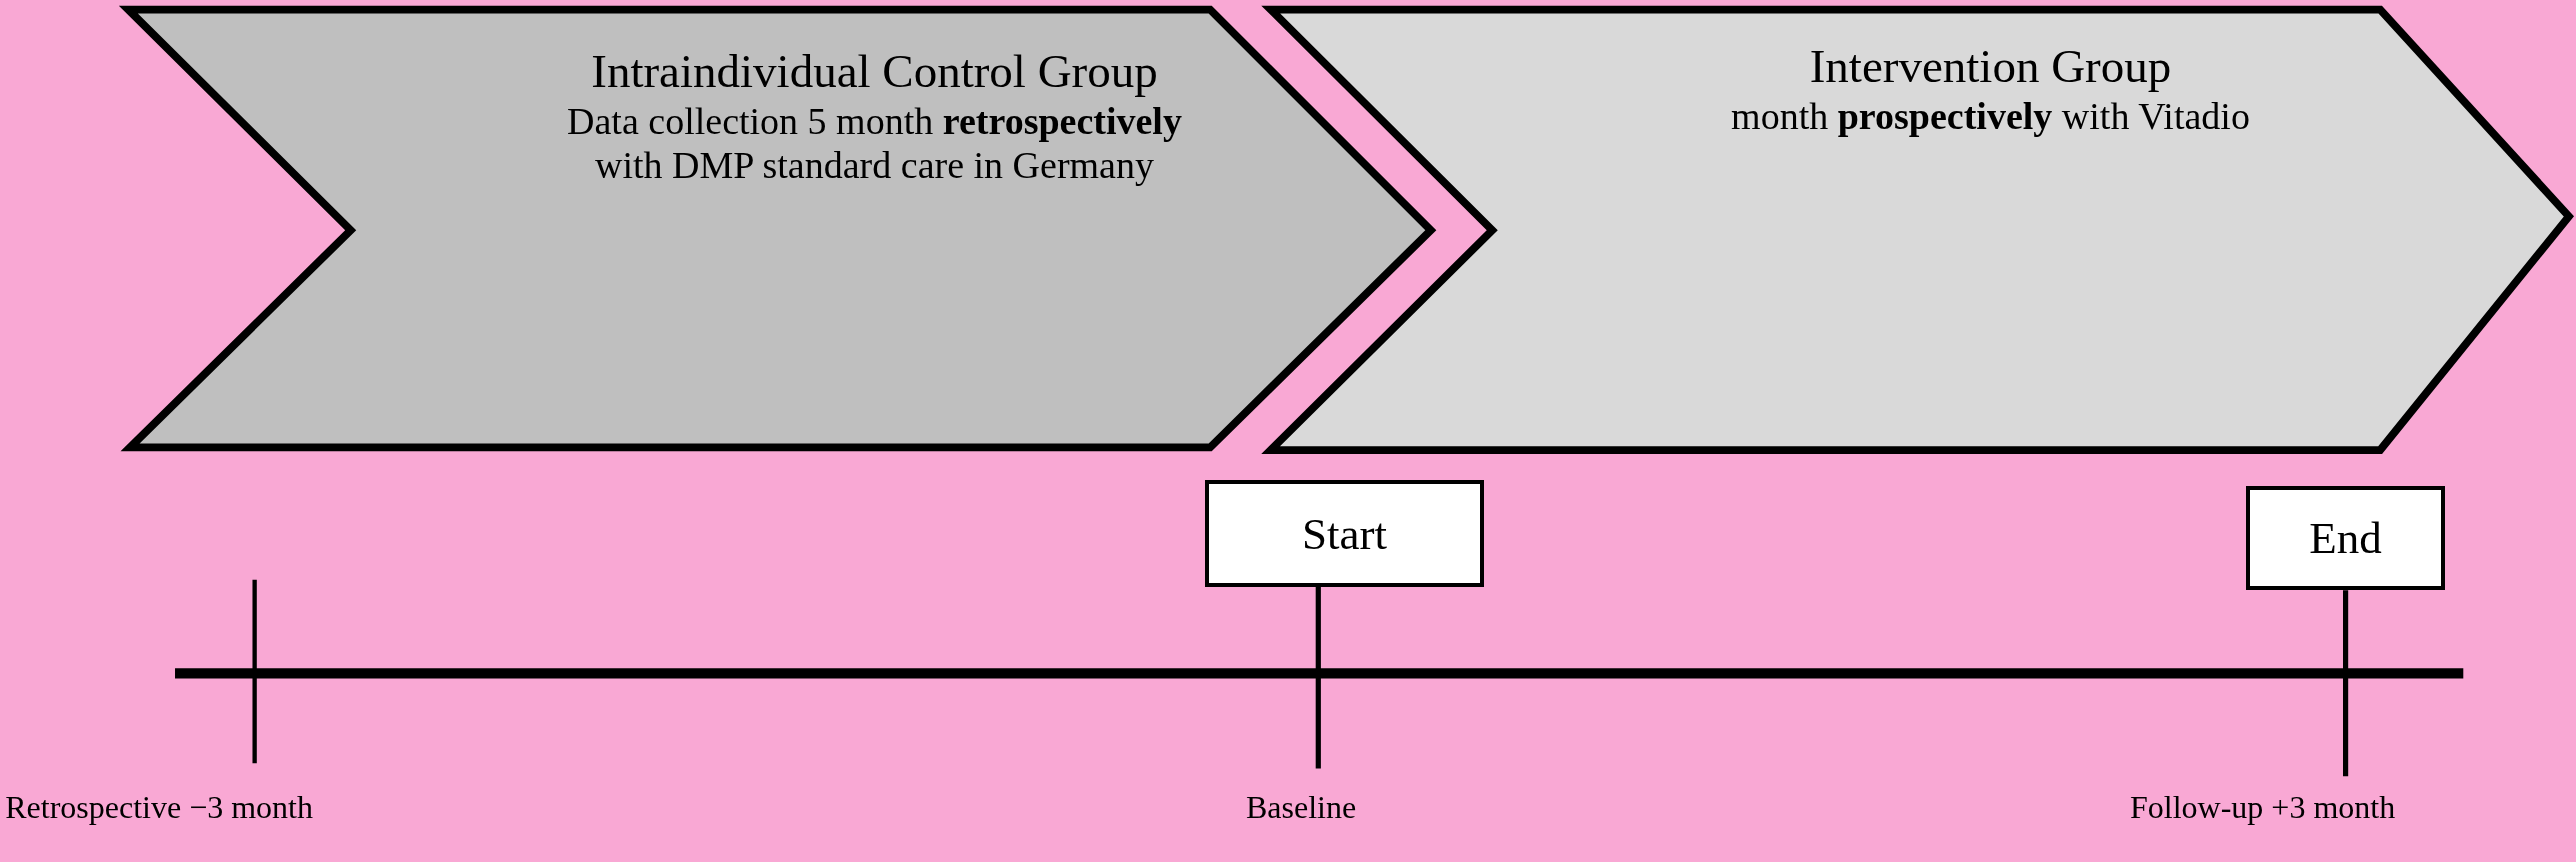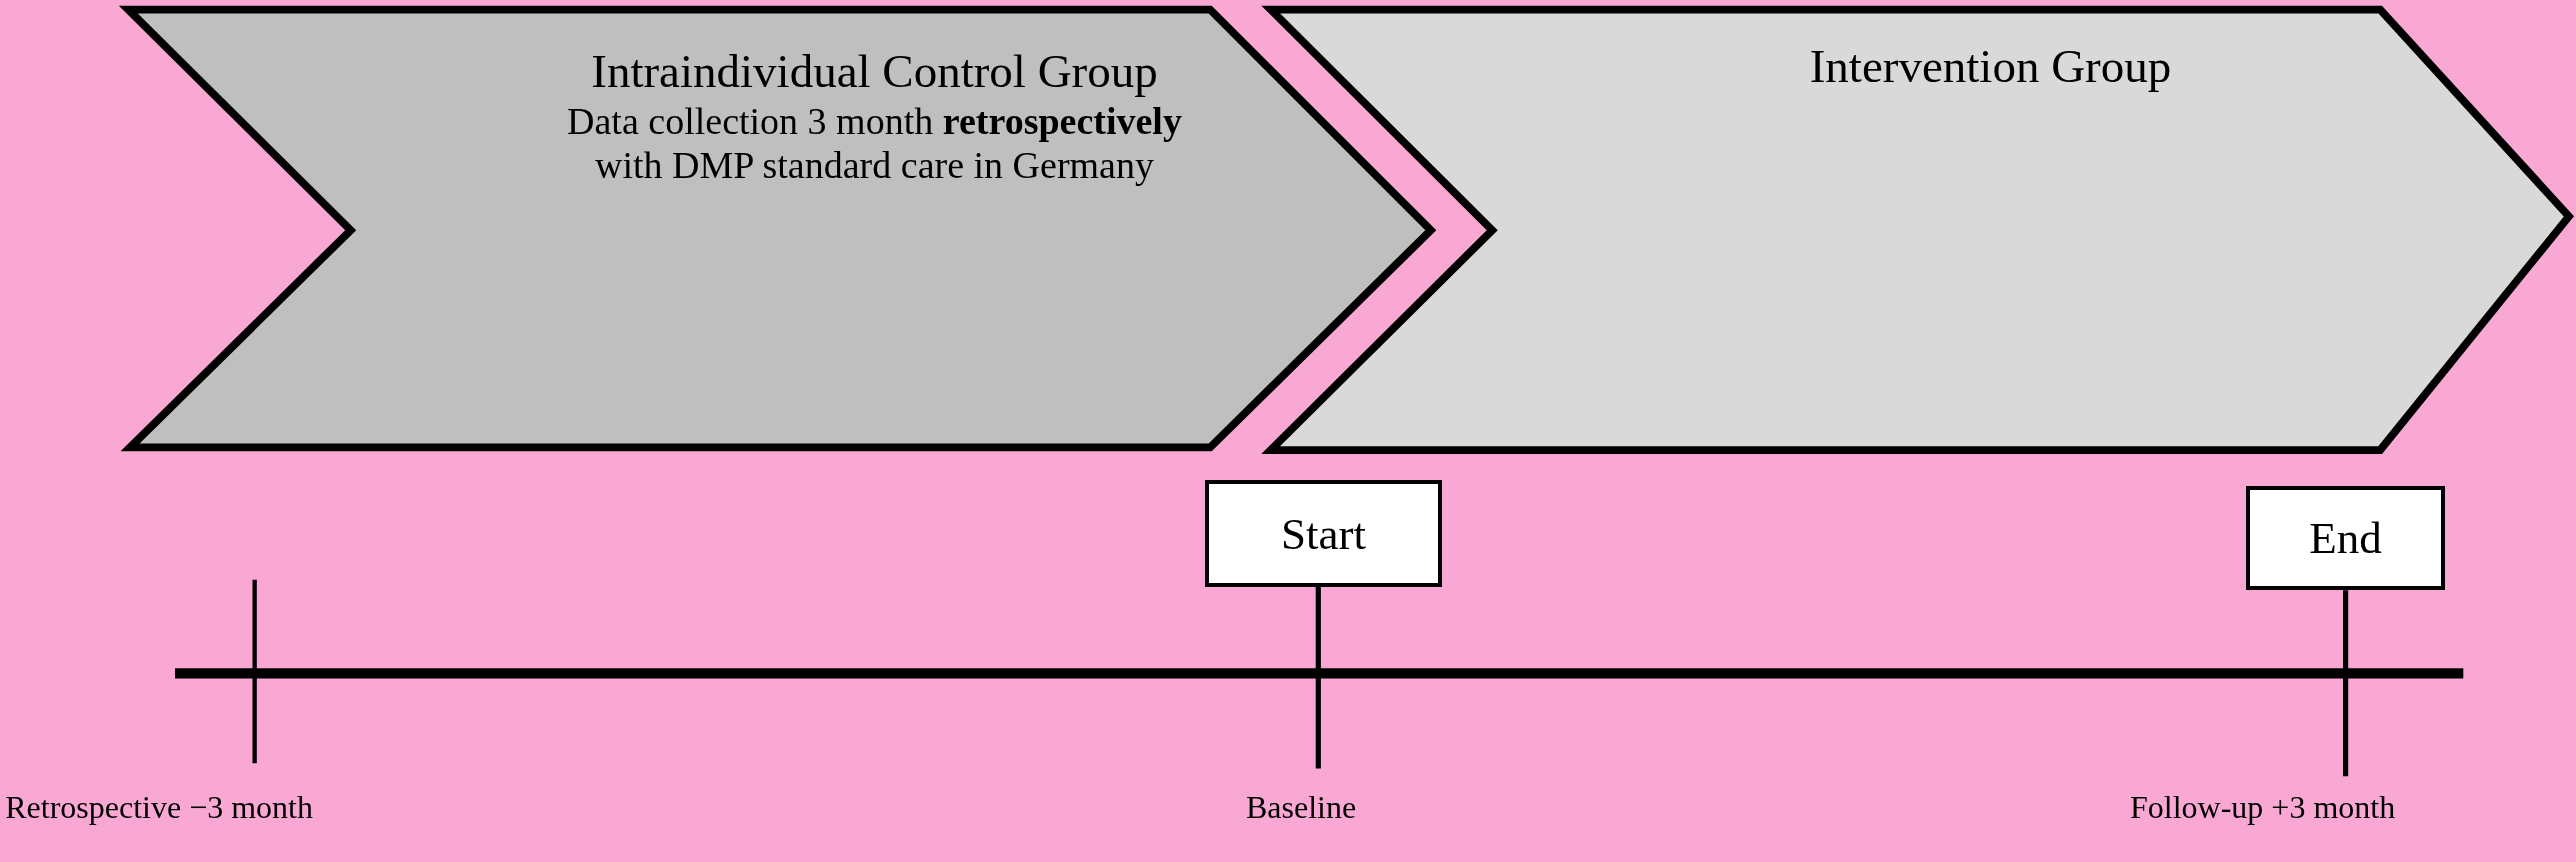--- a/index.html
+++ b/index.html
@@ -62,21 +62,21 @@
     background: #ffffff;
     color: #000000;
     font-size: 45px;
     display: flex;
     align-items: center;
     justify-content: center;
   }
   #milestone-start {
     left: 1205px;
     top: 480px;
-    width: 237px;
+    width: 279px;
     height: 107px;
   }
   #milestone-end {
     left: 2246px;
     top: 486px;
     width: 199px;
     height: 104px;
   }
 
   
@@ -105,26 +105,27 @@
 
     <line x1="1523" y1="678" x2="1523" y2="888" stroke="#000000" stroke-width="6"></line>
 
     <line x1="2710" y1="682" x2="2710" y2="897" stroke="#000000" stroke-width="6"></line>
 
     <line x1="202" y1="778" x2="2846" y2="778" stroke="#000000" stroke-width="12"></line>
   </svg>
 
   <div class="arrow-text" id="control-text">
     <div class="arrow-title">Intraindividual Control Group</div>
-    <div class="arrow-body"><span>Data collection 3 month </span><b>retrospectively</b><span></span></div>
+    <div class="arrow-body"><span>Data collection 5 month </span><b>retrospectively</b><span></span></div>
     <div class="arrow-body"><span>with DMP standard care in Germany</span></div>
   </div>
 
   <div class="arrow-text" id="intervention-text">
     <div class="arrow-title">Intervention Group</div>
+    <div class="arrow-body"><span>month </span><b>prospectively</b><span> with Vitadio</span></div>
   </div>
 
   <div class="milestone-box" id="milestone-start">
     <span>Start</span>
   </div>
 
   <div class="milestone-box" id="milestone-end">
     <span>End</span>
   </div>
 

